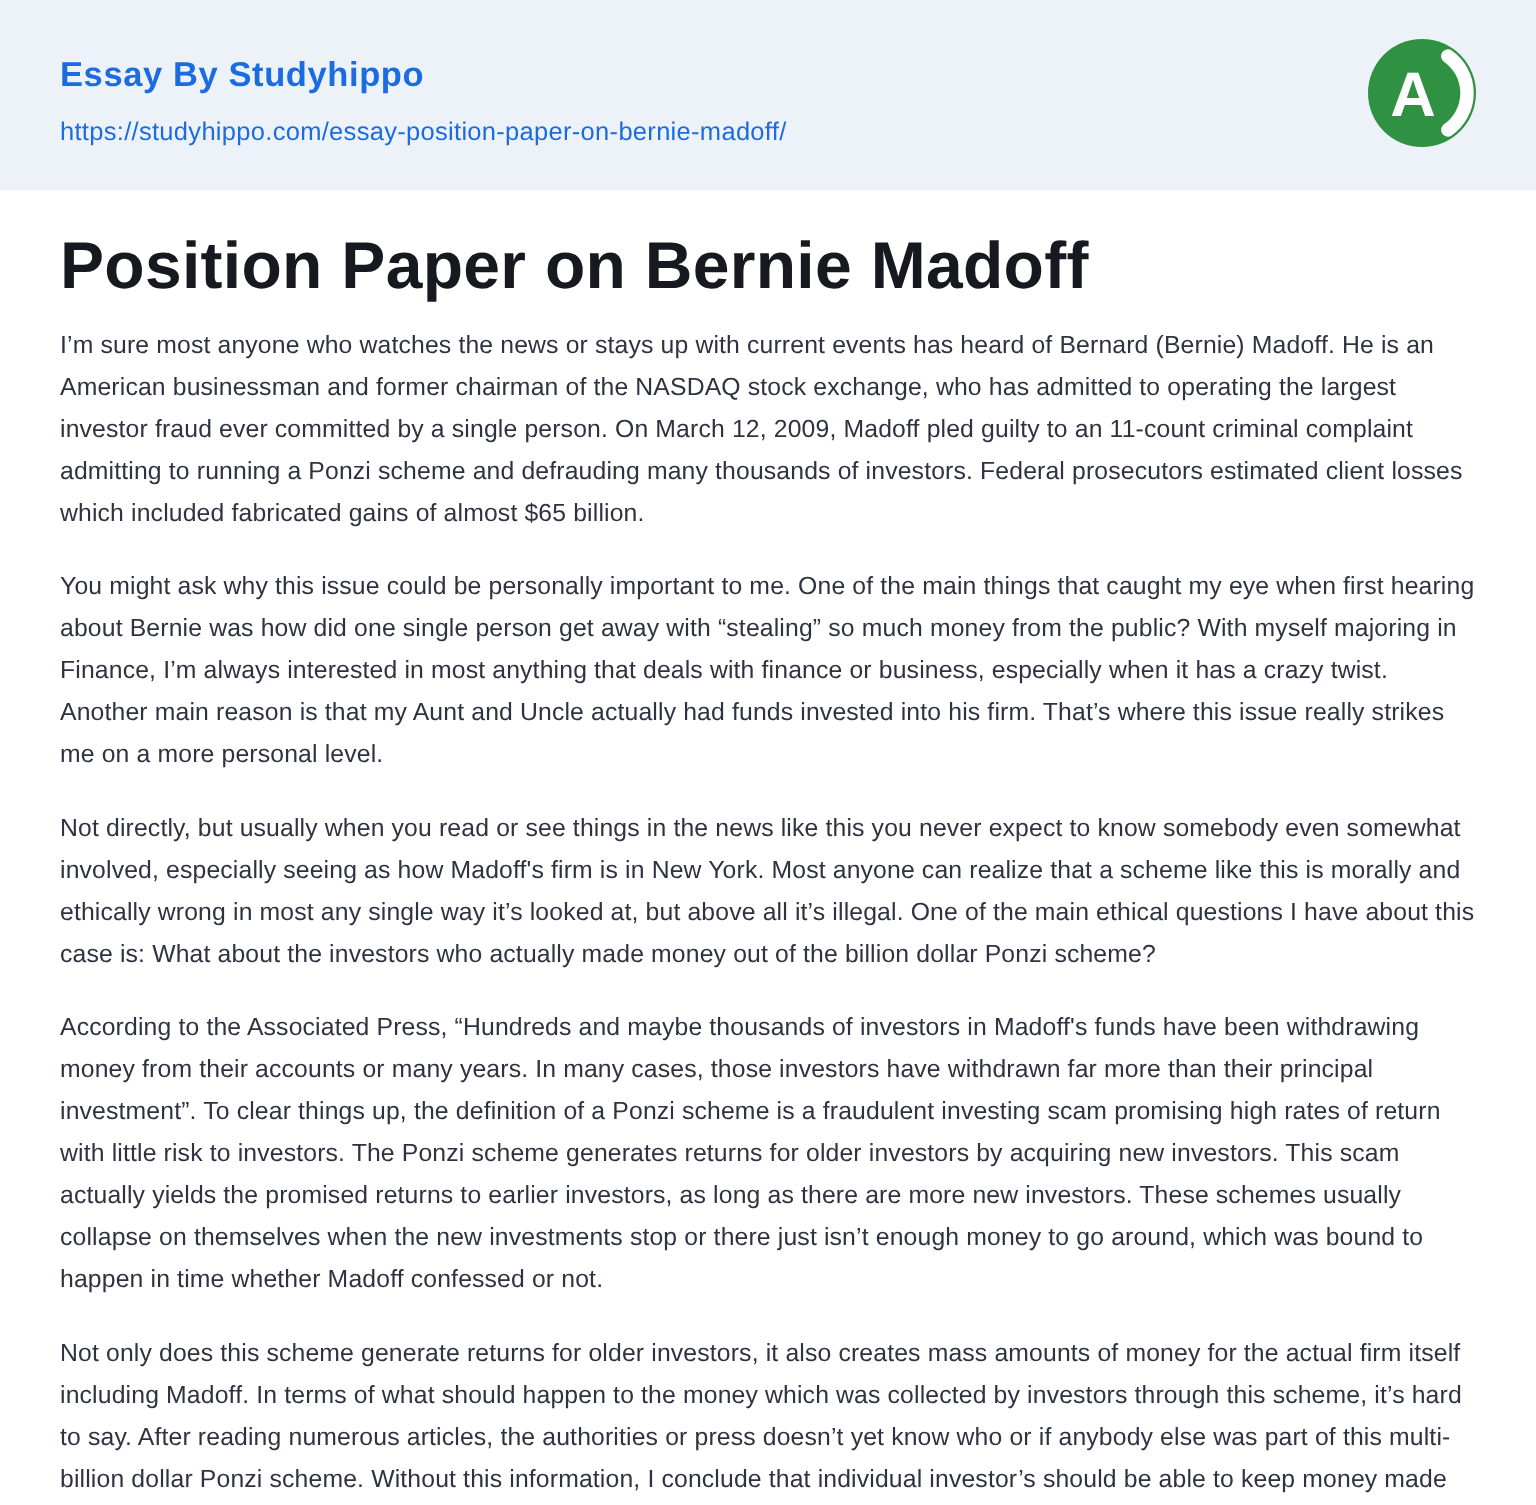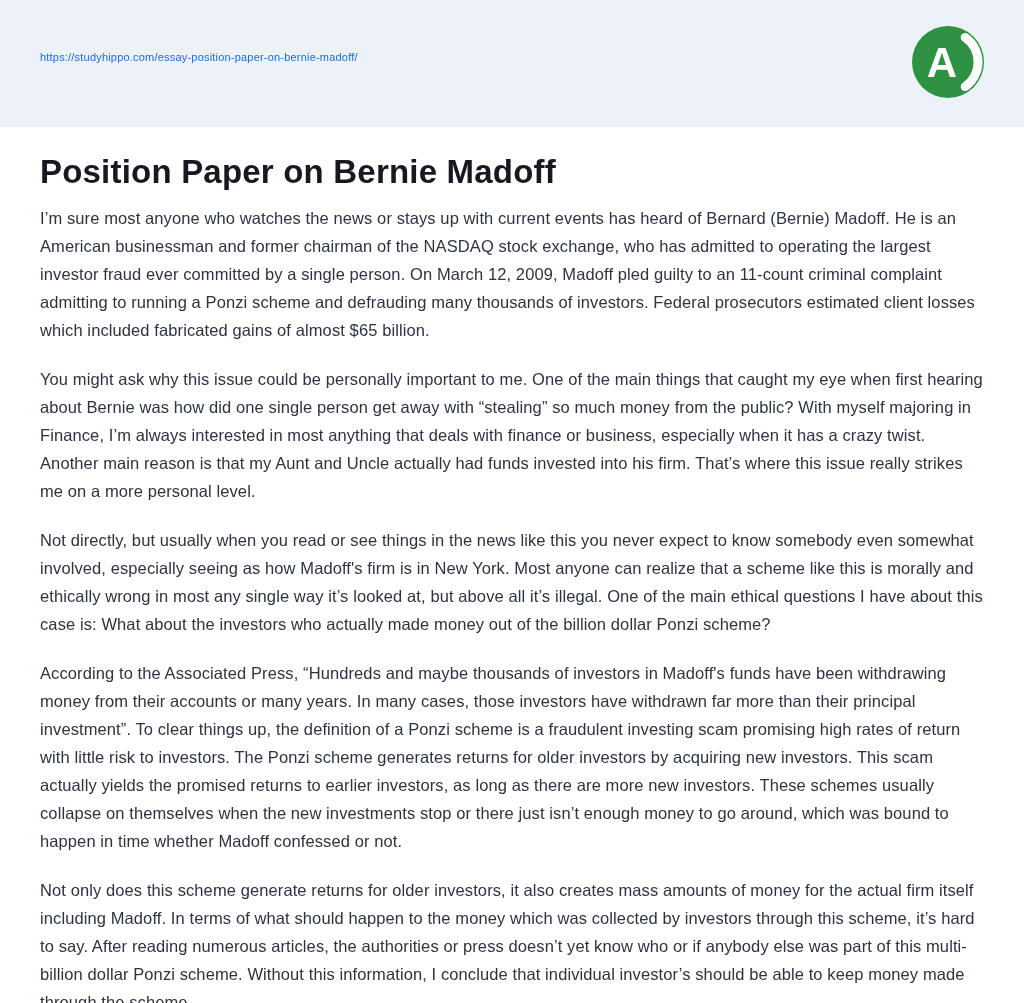--- a/index.html
+++ b/index.html
@@ -22,49 +22,50 @@
   .byline {
     color: #1b6ce0;
     font-size: 23px;
     font-weight: 700;
     letter-spacing: 0.4px;
   }
   .url {
     display: inline-block;
     margin-top: 15px;
     color: #1b6ce0;
-    font-size: 11px;
+    font-size: 17px;
     font-weight: 400;
     text-decoration: none;
     letter-spacing: 0.2px;
     cursor: pointer;
   }
   .logo { width: 76px; height: 76px; flex: 0 0 auto; }
   .content { padding: 26px 40px 0 40px; }
   .title {
-    font-size: 33px;
+    font-size: 44px;
     font-weight: 800;
     color: #16191f;
     letter-spacing: 0.2px;
     margin-bottom: 13px;
   }
   .para {
     max-width: 948px;
     font-size: 16.5px;
     line-height: 28px;
     color: #2d3340;
     margin-bottom: 21px;
     letter-spacing: 0.1px;
   }
 </style>
 </head>
 <body>
 
 <header class="header">
   <div class="header-text">
+    <div class="byline">Essay By Studyhippo</div>
     <a class="url">https://studyhippo.com/essay-position-paper-on-bernie-madoff/</a>
   </div>
   <div class="logo">
     <svg viewBox="0 0 76 76" width="76" height="76" aria-hidden="true">
       <circle cx="38" cy="38" r="36" fill="#2e9242"></circle>
       <path d="M 55.2 13.4 A 30 30 0 0 1 55.2 62.6" fill="none" stroke="#ffffff" stroke-width="9" stroke-linecap="round"></path>
       <text x="32" y="53" font-size="42" font-weight="bold" fill="#ffffff" text-anchor="middle" font-family="Liberation Sans, sans-serif">A</text>
     </svg>
   </div>
 </header>

